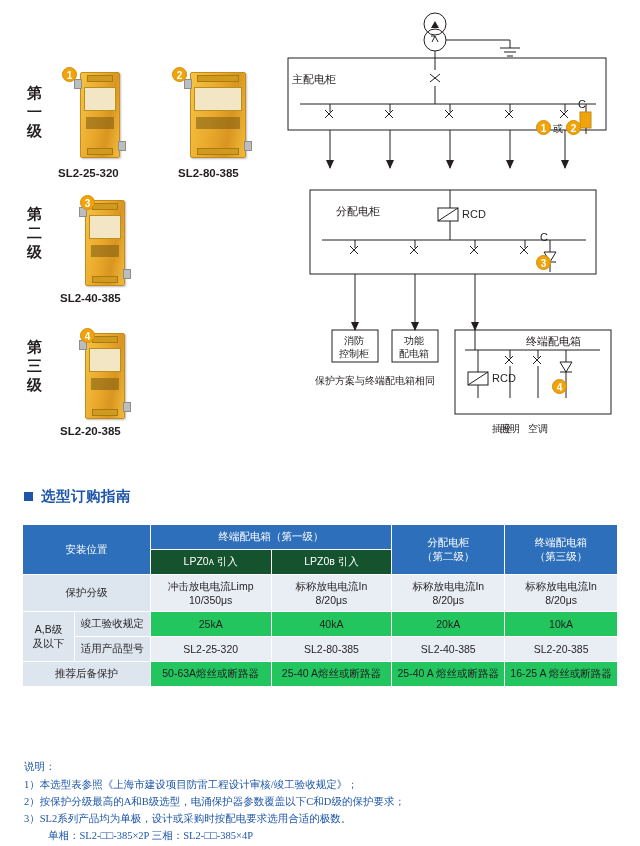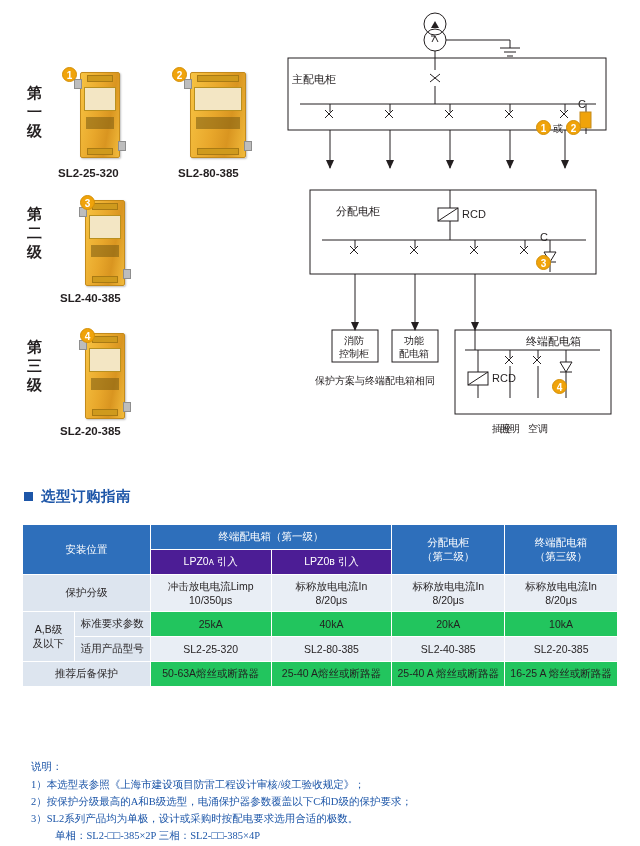--- a/index.html
+++ b/index.html
@@ -142,35 +142,34 @@
     color: #231f20;
   }
   .spec-table td, .spec-table th {
     border: 1px solid #ffffff;
     text-align: center;
     vertical-align: middle;
     padding: 5px 2px;
     font-weight: normal;
   }
   .hdr-blue { background: #2e6fbb; color: #ffffff; font-weight: bold; }
-  .hdr-blue2 { background: #4c1d95; color: #ffffff; }
+  .hdr-blue2 { background: #14532d; color: #ffffff; }
   .cell-light { background: #e9eef5; }
   .cell-lighter { background: #22c55e; }
   .cell-mid { background: #dde5ef; }
 
   
   .notes {
     position: absolute;
     left: 24px;
     top: 758px;
     width: 600px;
     font-size: 10.5px;
     color: #1d56a8;
     line-height: 17px;
-    margin-left: 7px;
   }
   .notes .note-title { margin-bottom: 1px; }
   .notes .note-line { white-space: nowrap; font-family: Liberation Serif, serif; }
   .notes .note-sub { padding-left: 24px; }
 </style>
 </head>
 <body>
 
 <div class="diagram-area">
 
@@ -391,21 +390,21 @@
         <div style="white-space:pre-line;">标称放电电流In
 8/20μs</div>
       </td>
     </tr>
 
     <tr>
       <td class="cell-mid" rowspan="2" style="width:52px;">
         <div>A,B级</div>
         <div>及以下</div>
       </td>
-      <td class="cell-mid" style="width:76px;">标准要求参数</td>
+      <td class="cell-mid" style="width:76px;">竣工验收规定</td>
       <td class="cell-lighter">25kA</td>
       <td class="cell-lighter">40kA</td>
       <td class="cell-lighter">20kA</td>
       <td class="cell-lighter">10kA</td>
     </tr>
 
     <tr>
       <td class="cell-mid">适用产品型号</td>
       <td class="cell-light">SL2-25-320</td>
       <td class="cell-light">SL2-80-385</td>

